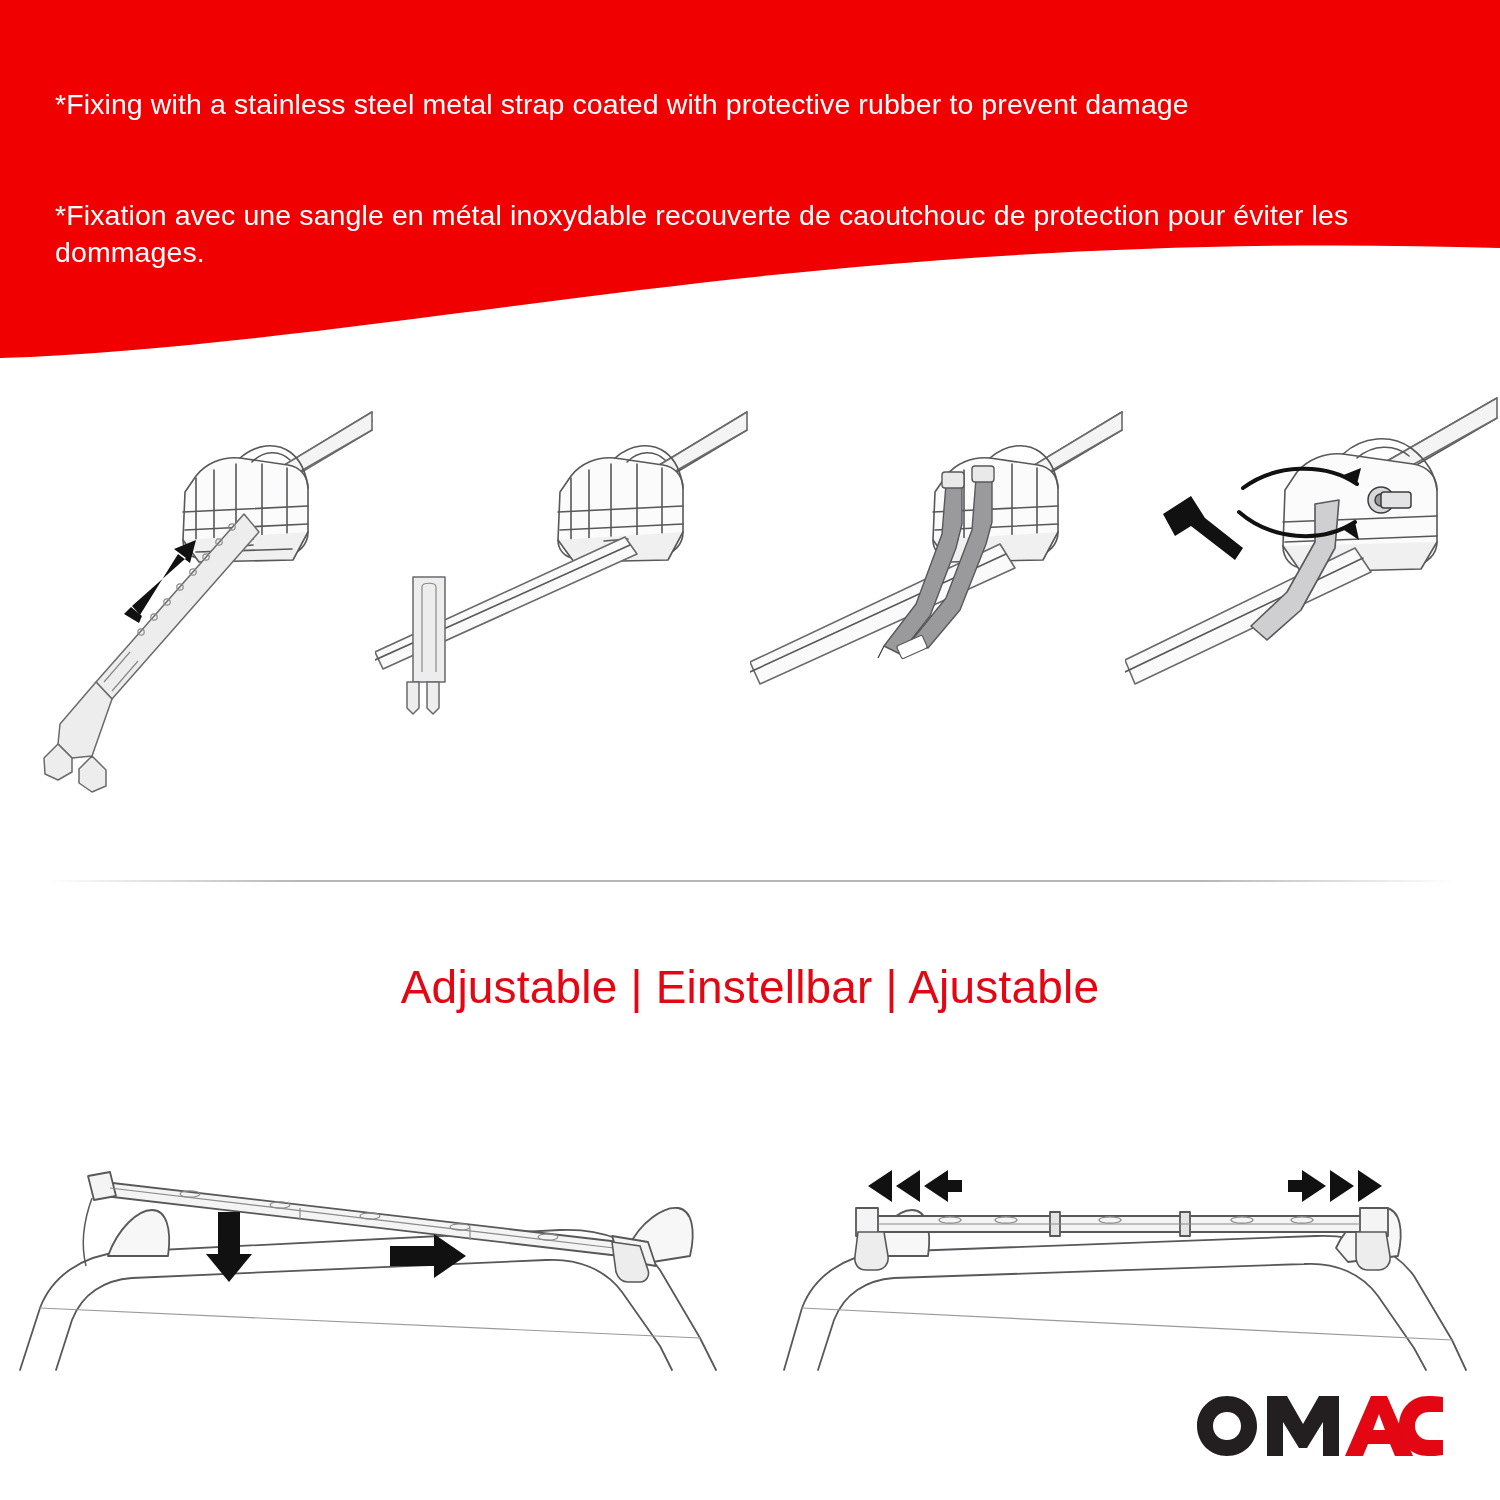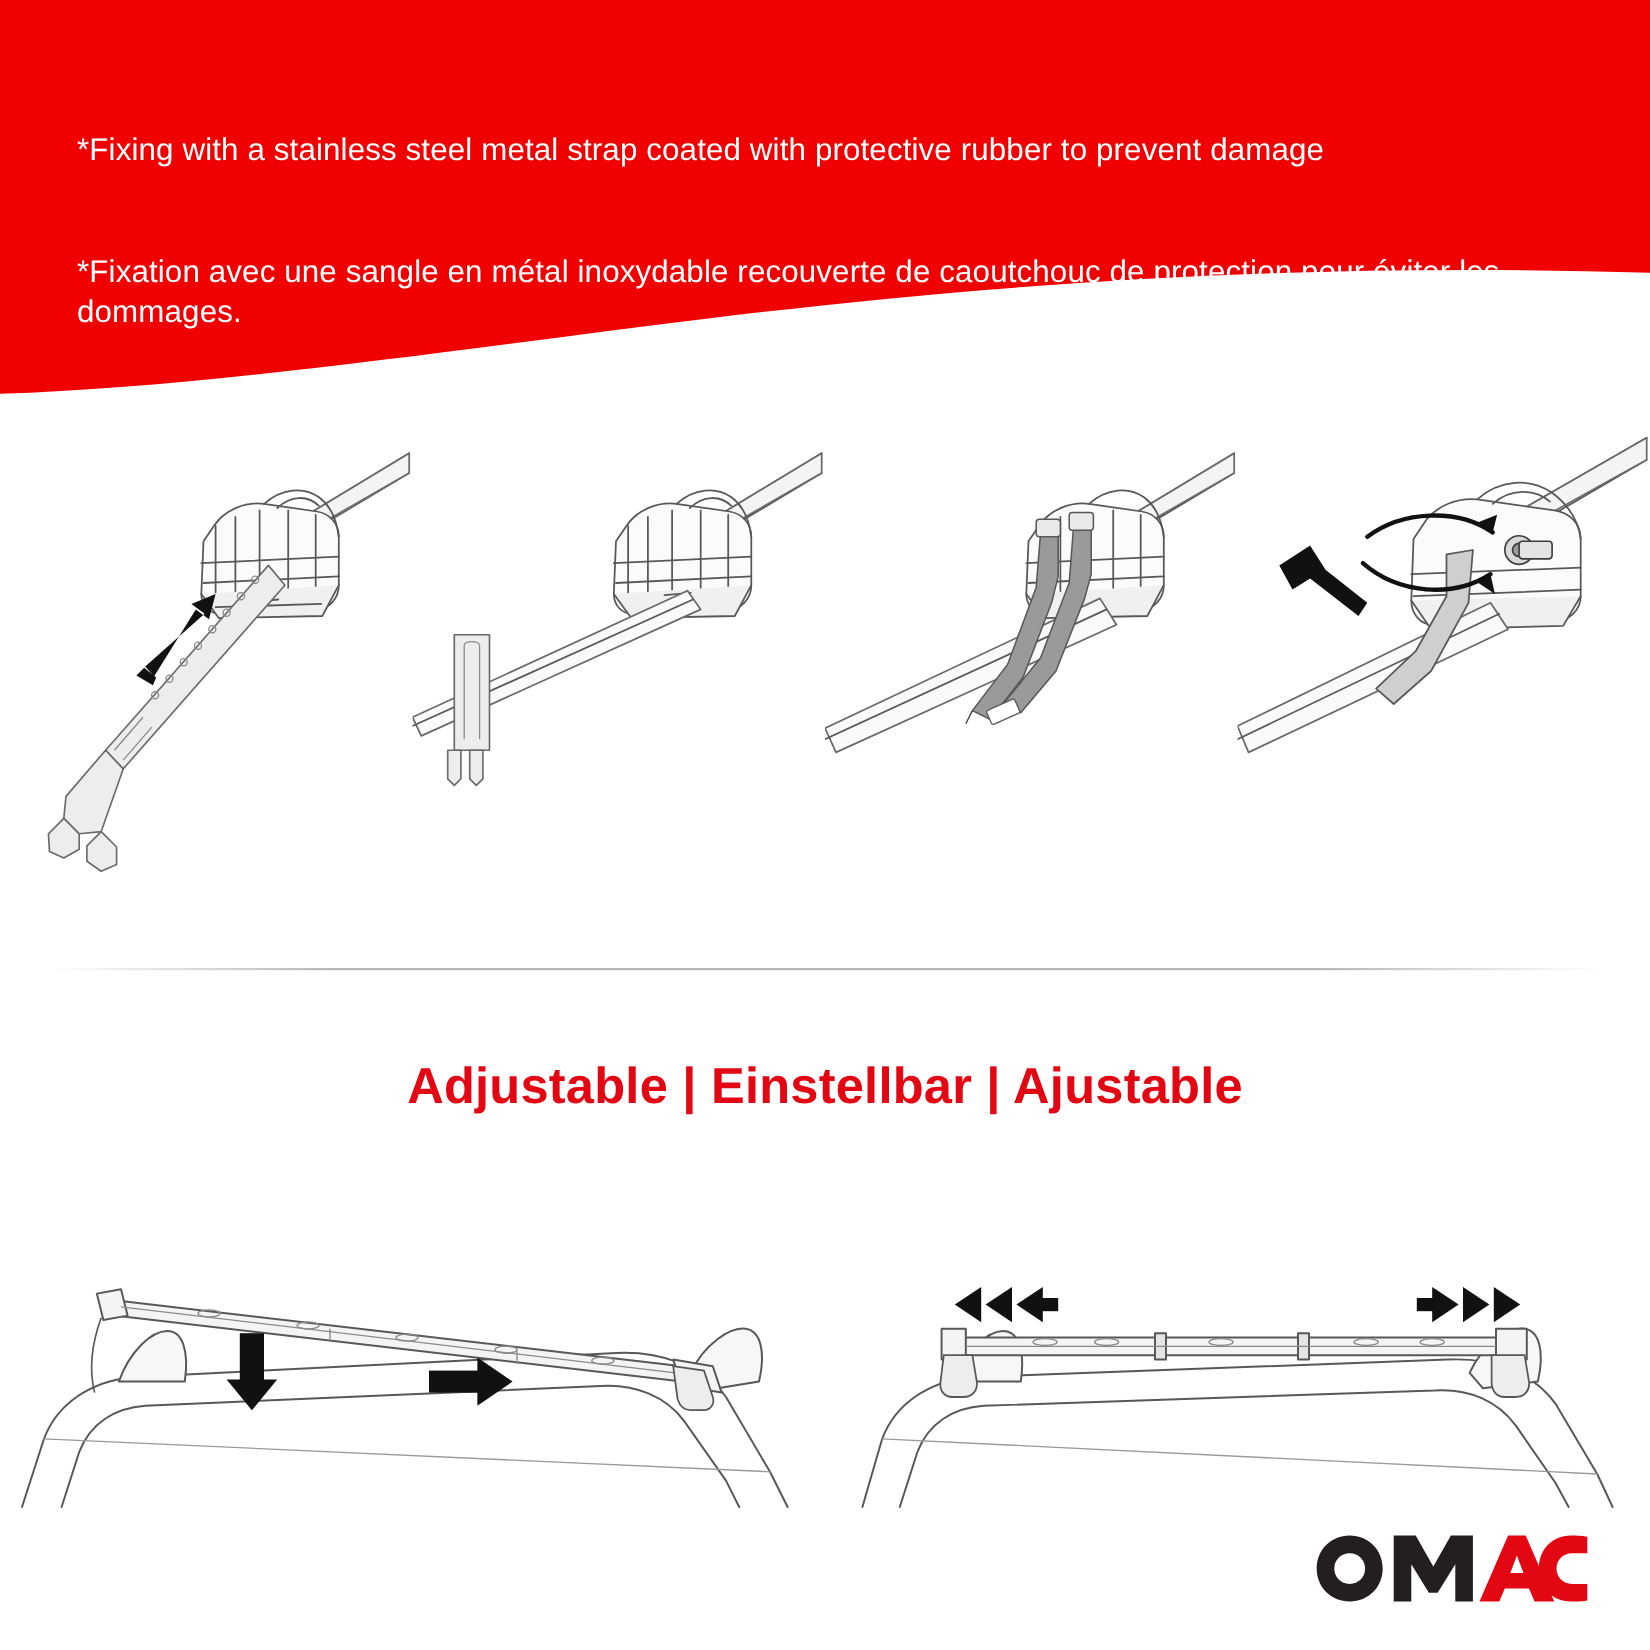--- a/index.html
+++ b/index.html
@@ -27,28 +27,27 @@
   .banner-shape {
     position: absolute;
     left: 0;
     top: 0;
     width: 1500px;
     height: 370px;
   }
   .banner-text {
     position: absolute;
     left: 55px;
-    top: 44px;
+    top: 12px;
     width: 1410px;
     color: #ffffff;
     font-size: 28.5px;
     line-height: 37px;
     letter-spacing: 0.1px;
     white-space: pre-wrap;
-    margin-left: 15px;
   }
   .banner-line { display: block; }
 
   
   .steps {
     position: absolute;
     left: 0;
     top: 372px;
     width: 1500px;
     height: 510px;
@@ -75,21 +74,21 @@
 
   
   .adjust-title {
     position: absolute;
     left: 0;
     top: 960px;
     width: 1500px;
     text-align: center;
     color: #e30613;
     font-size: 46px;
-    font-weight: bold;
+    font-weight: normal;
     letter-spacing: 0.2px;
   }
 
   
   .bottom {
     position: absolute;
     left: 0;
     top: 1070px;
     width: 1500px;
     height: 320px;

